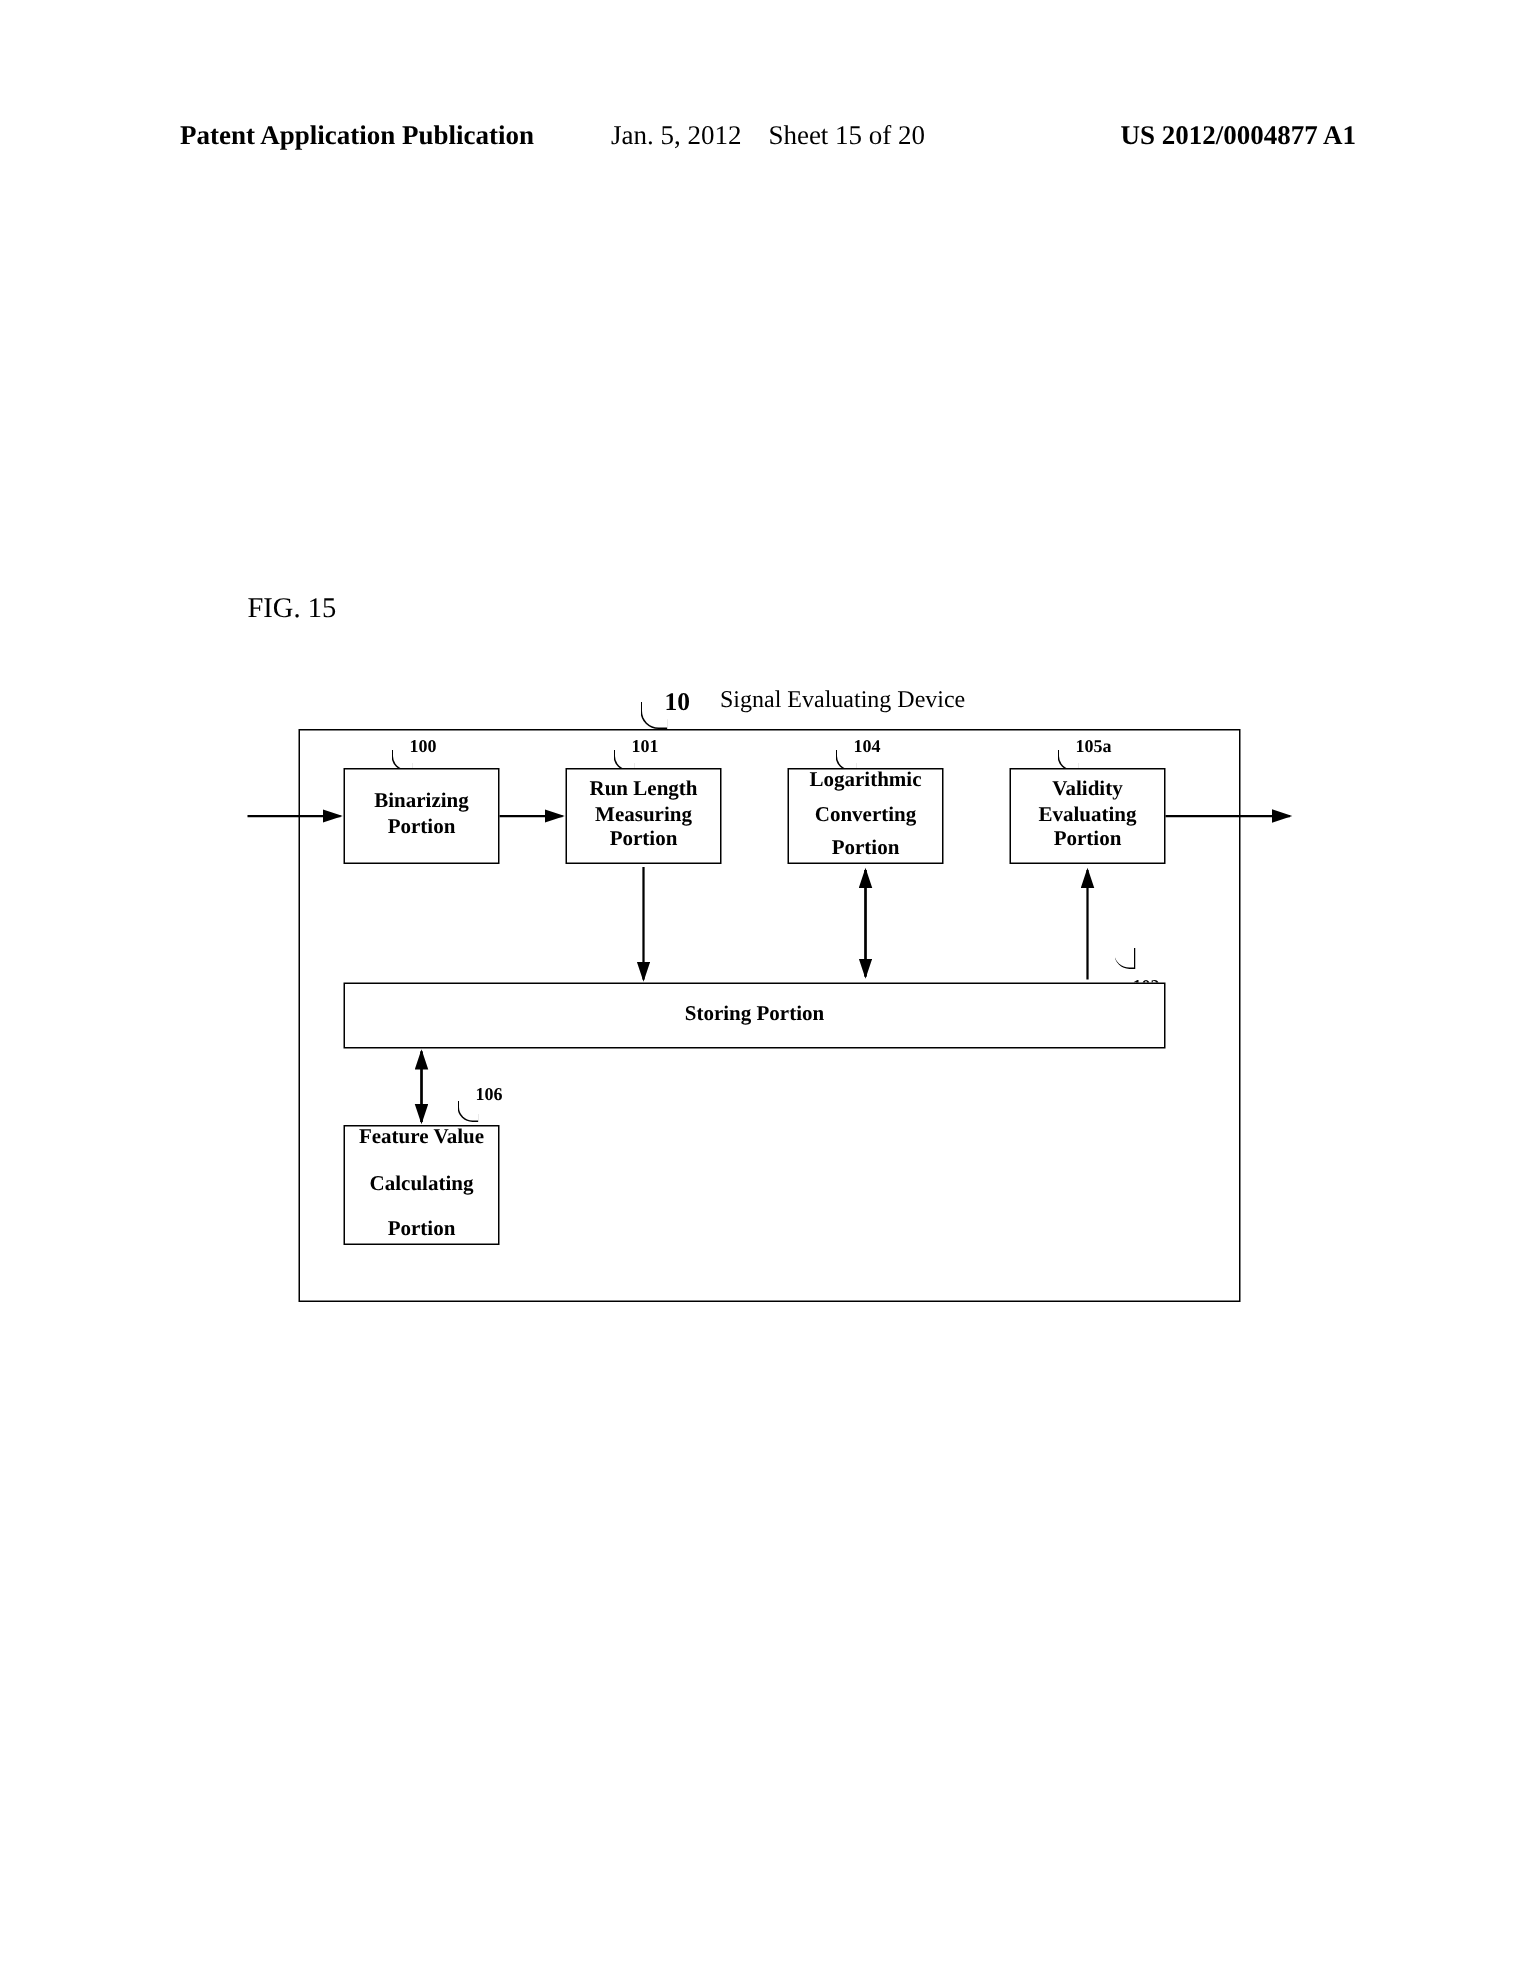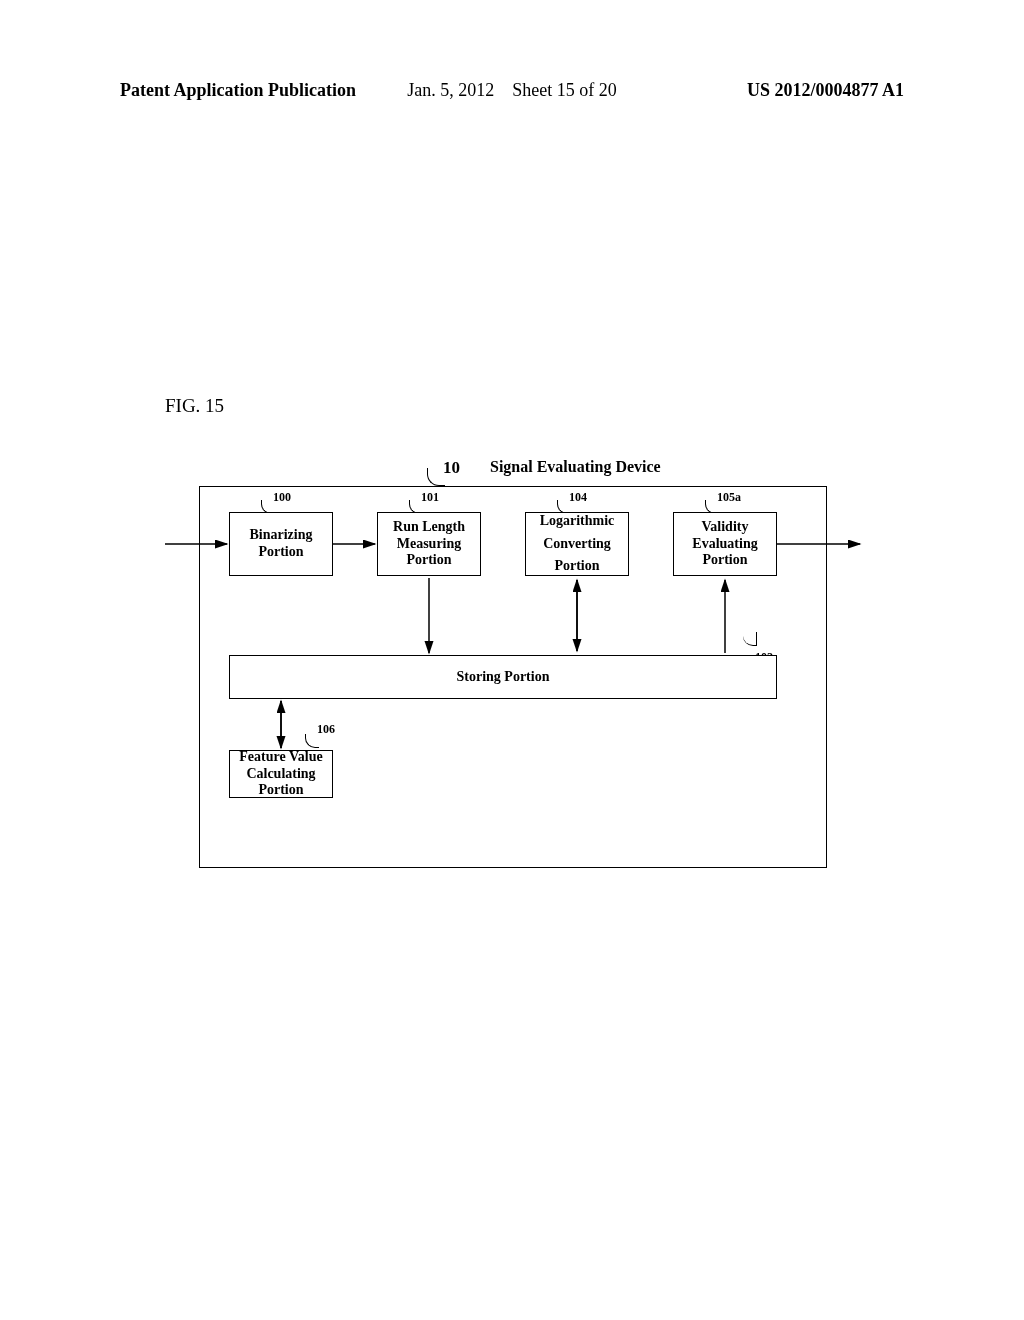--- a/index.html
+++ b/index.html
@@ -55,22 +55,21 @@
     top: 8px;
     left: 278px;
     font-size: 17px;
     font-weight: bold;
   }
   .device-label-text {
     position: absolute;
     top: 8px;
     left: 315px;
     font-size: 16px;
-    font-weight: bold;
-    margin-left: 10px;
+    font-weight: normal;
   }
   .leader-10 {
     position: absolute;
     top: 18px;
     left: 262px;
     width: 18px;
     height: 18px;
     border-left: 1.5px solid #000;
     border-bottom: 1.5px solid #000;
     border-bottom-left-radius: 12px;
@@ -94,21 +93,21 @@
     flex-direction: column;
     justify-content: center;
     align-items: center;
     line-height: 1.2;
   }
   .box-100 { top: 62px; left: 64px; width: 104px; height: 64px; }
   .box-101 { top: 62px; left: 212px; width: 104px; height: 64px; }
   .box-104 { top: 62px; left: 360px; width: 104px; height: 64px; justify-content: space-between; }
   .box-105 { top: 62px; left: 508px; width: 104px; height: 64px; }
   .box-102 { top: 205px; left: 64px; width: 548px; height: 44px; }
-  .box-106 { top: 300px; left: 64px; width: 104px; height: 48px; }
+  .box-106 { top: 300px; left: 64px; width: 104px; height: 80px; justify-content: space-between; }
 
   .ref-num {
     position: absolute;
     font-size: 12px;
     font-weight: bold;
   }
   .leader {
     position: absolute;
     border-left: 1.5px solid #000;
     border-bottom: 1.5px solid #000;

